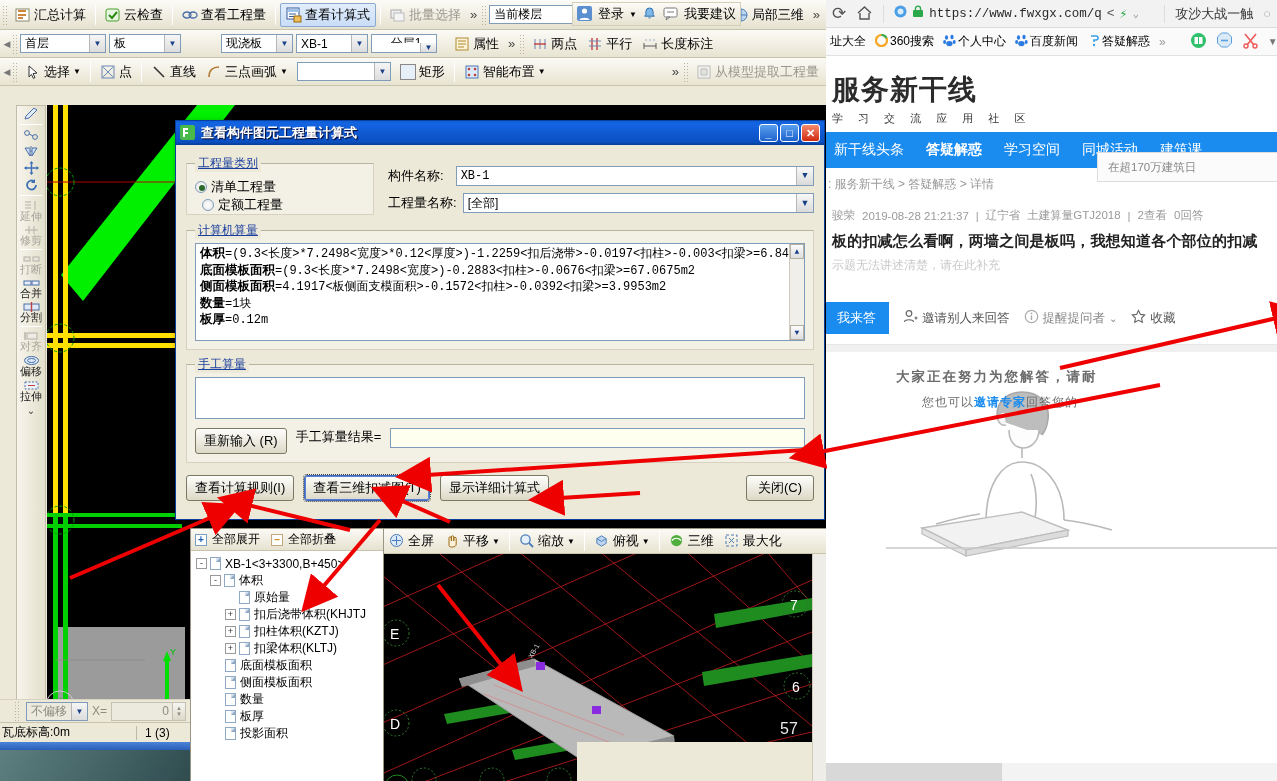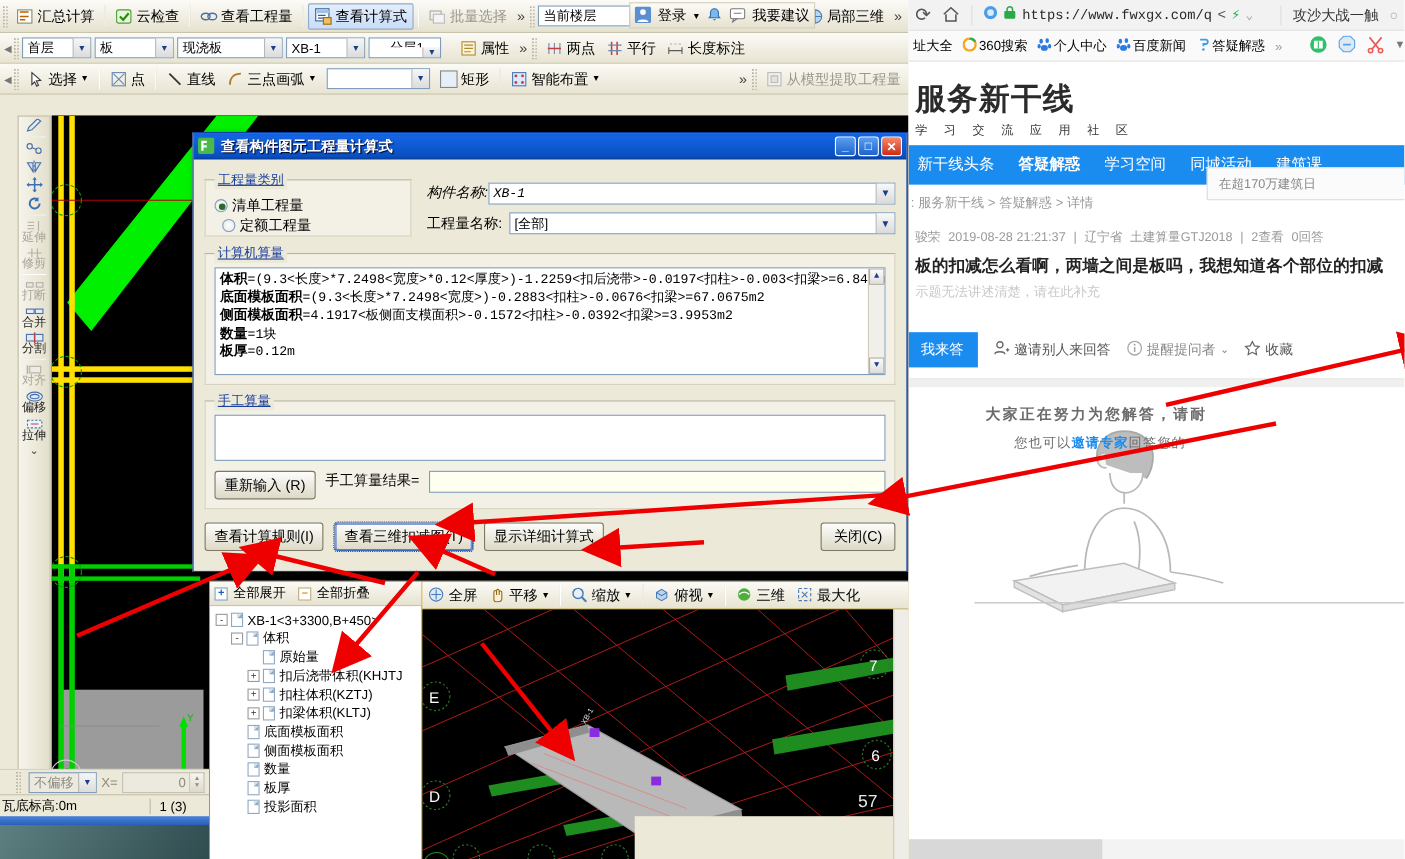--- a/index.html
+++ b/index.html
@@ -204,29 +204,29 @@
             </svg>
       </span>
       <span>局部三维</span>
     </div>
     <div class="chev">»</div>
   </div>
 
   <div class="tb-row">
     <div style="width:10px;text-align:center;color:#777;font-size:9px;">◀</div>
     <div class="tb-dots"></div>
-    <div class="combo" style="width:63px;margin-right:3px;">
+    <div class="combo" style="width:86px;margin-right:3px;">
       <span class="cval">首层</span>
       <span class="carrow">▼</span>
     </div>
     <div class="combo" style="width:72px;margin-right:3px;">
       <span class="cval">板</span>
       <span class="carrow">▼</span>
     </div>
-    <div class="combo" style="width:96px;margin-right:3px;">
+    <div class="combo" style="width:72px;margin-right:3px;margin-left:37px;">
       <span class="cval">现浇板</span>
       <span class="carrow">▼</span>
     </div>
     <div class="combo" style="width:72px;margin-right:3px;">
       <span class="cval">XB-1</span>
       <span class="carrow">▼</span>
     </div>
     <div class="combo" style="width:66px;margin-right:12px;flex-direction:column;">
       <span class="cval">分层1</span>
       <span class="carrow">▼</span>
@@ -531,21 +531,21 @@
             <span class="rdot on"></span>
             <span>清单工程量</span>
           </label>
           <label class="radio" style="margin-left:7px;">
             <span class="rdot"></span>
             <span>定额工程量</span>
           </label>
         </div>
 
         <div style="flex:1; padding-top:3px;">
-          <div style="display:flex;align-items:flex-start;gap:0;margin-bottom:7px;font-style:italic;">
+          <div style="display:flex;align-items:center;gap:12px;margin-bottom:7px;">
             <span style="font-size:13px;white-space:nowrap;">构件名称:</span>
             <div class="field" style="flex:1;">
               <span>XB-1</span>
               <span class="carrow">▼</span>
             </div>
           </div>
           <div style="display:flex;align-items:center;gap:6px;">
             <span style="font-size:13px;white-space:nowrap;">工程量名称:</span>
             <div class="field" style="flex:1;font-family:'Liberation Sans',sans-serif;">
               <span>[全部]</span>

